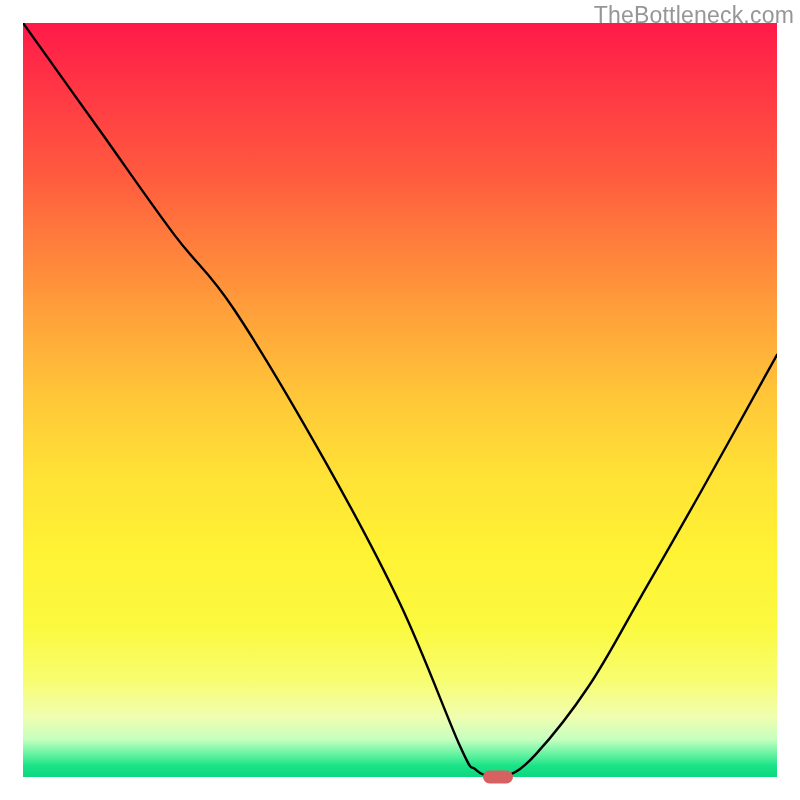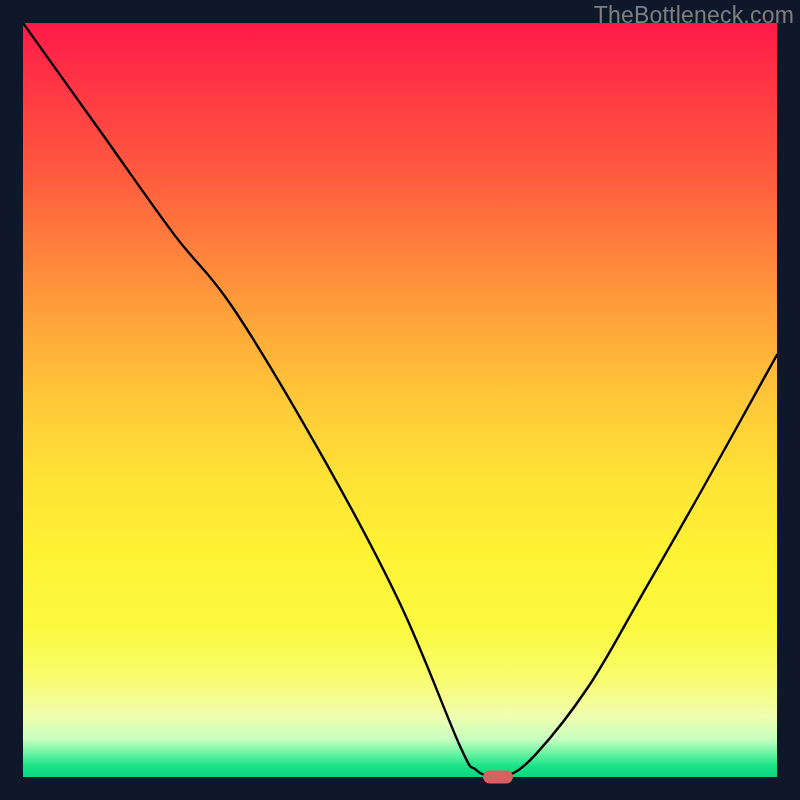--- a/index.html
+++ b/index.html
@@ -10,21 +10,21 @@
     background: #000;
     overflow: hidden;
     font-family: Arial, Helvetica, sans-serif;
   }
   .frame {
     position: absolute;
     left: 0;
     top: 0;
     width: 800px;
     height: 800px;
-    background: #0f172a;
+    background: #ffffff;
   }
   .plot {
     position: absolute;
     left: 23px;
     top: 23px;
     width: 754px;
     height: 754px;
     background: linear-gradient(to bottom,
       #ff1a49 0%,
       #ff3b44 10%,

